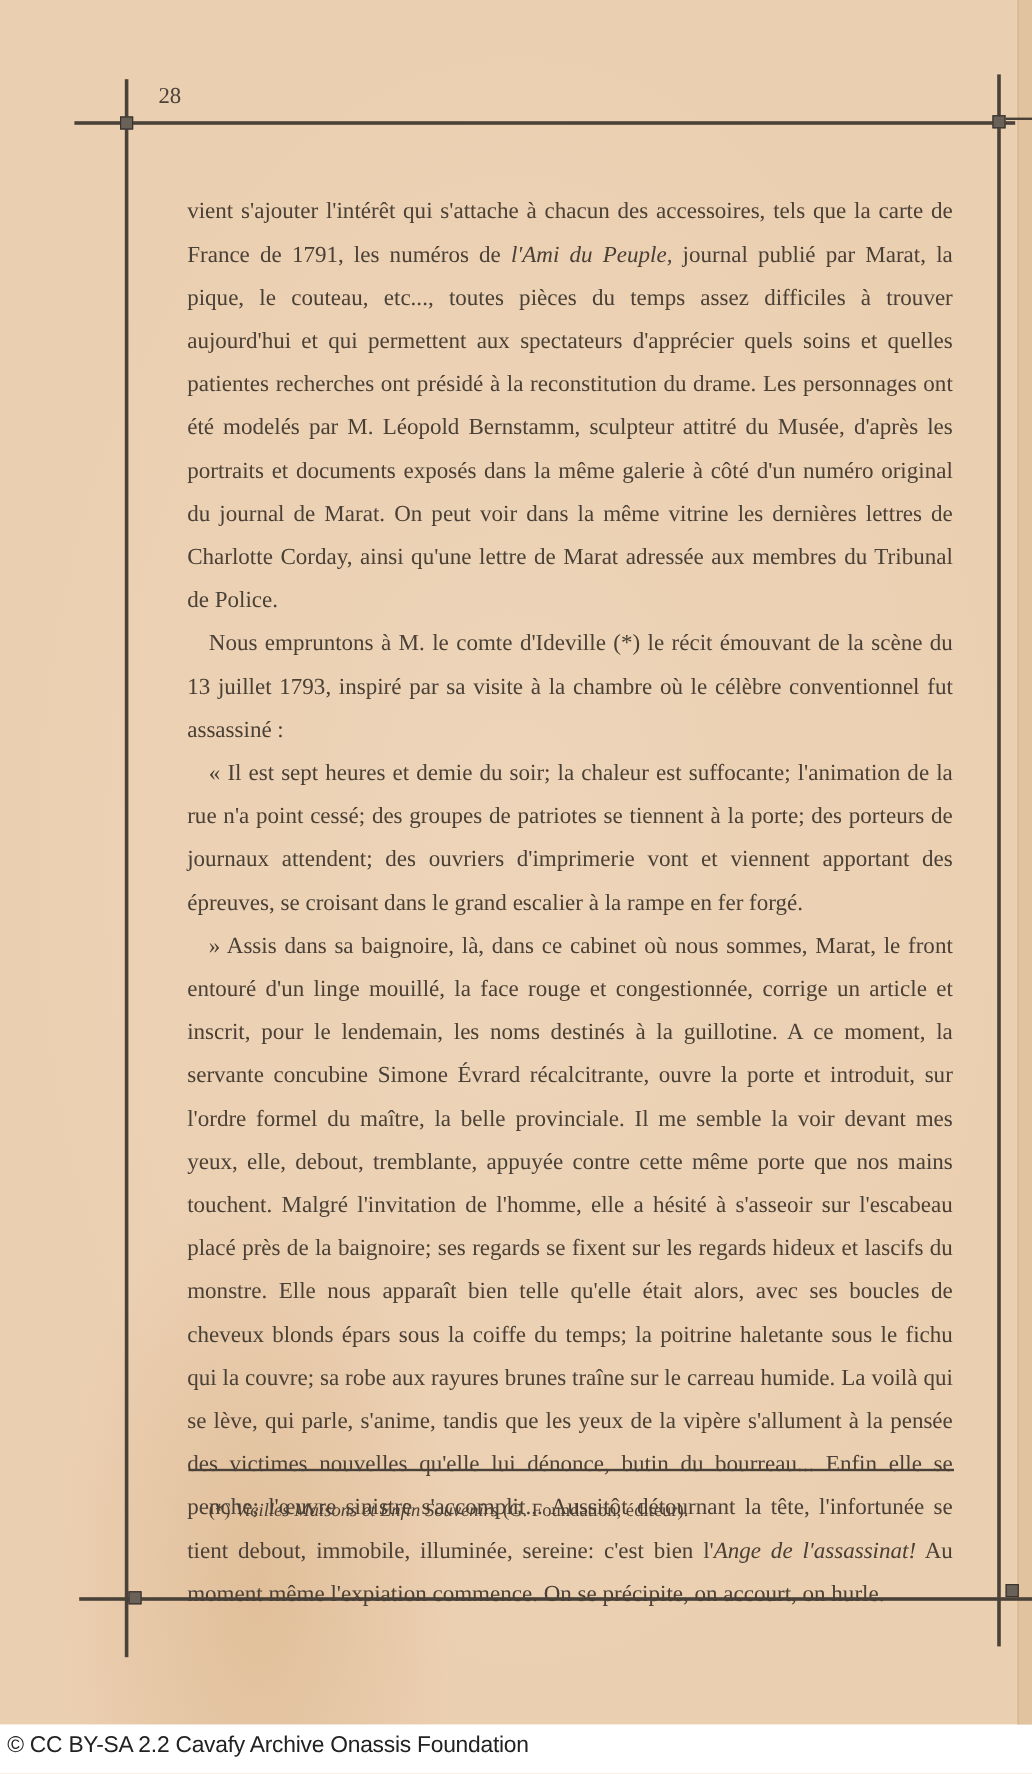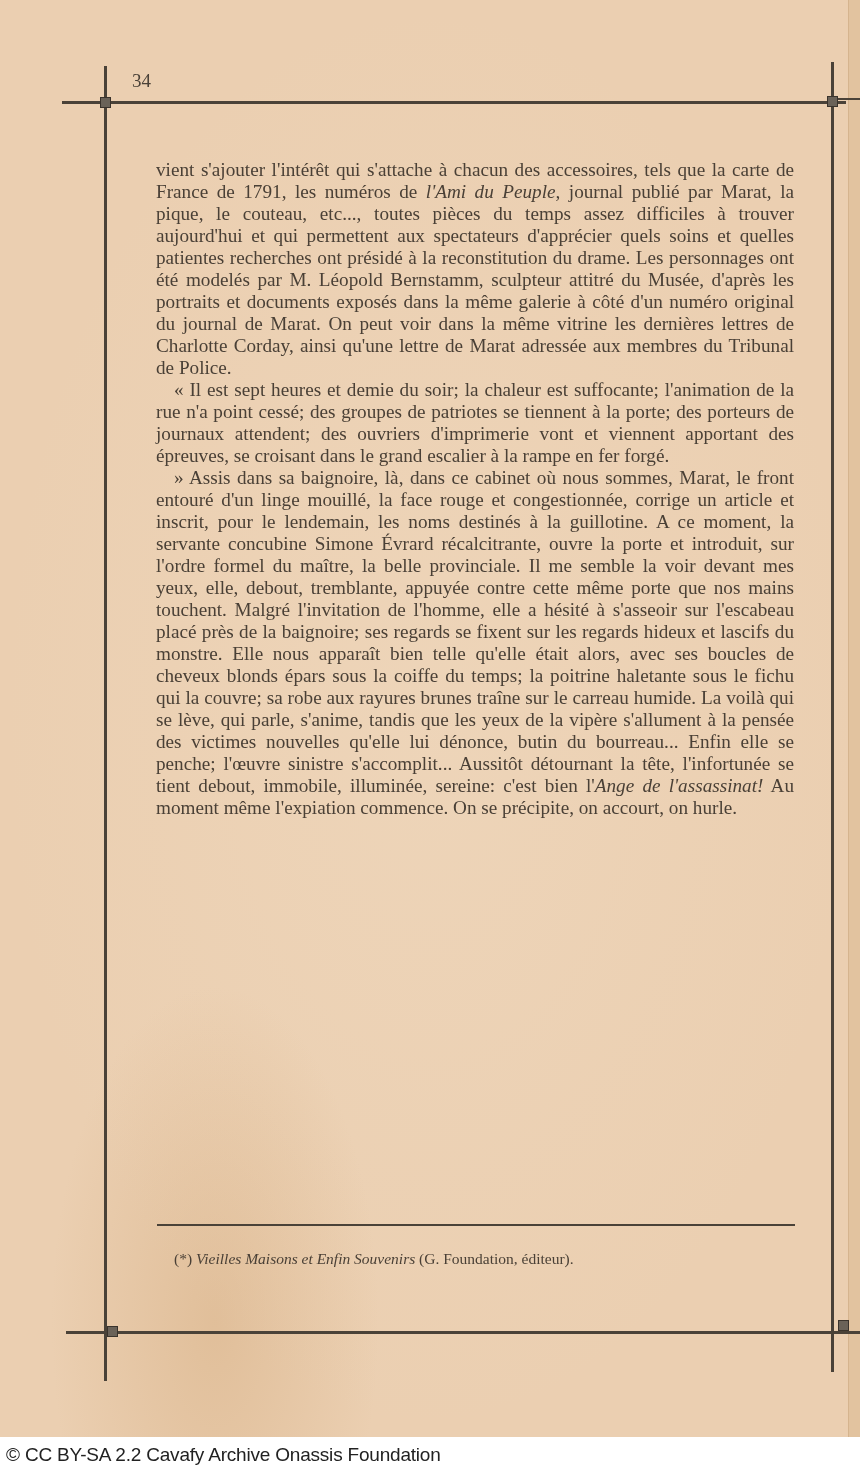--- a/index.html
+++ b/index.html
@@ -22,21 +22,21 @@
     .corner {
       position: absolute; width: 11px; height: 11px; background: #6a6258;
       border: 1px solid #3a332c; box-sizing: border-box;
     }
     .page-number {
       position: absolute; left: 132px; top: 70px;
       font-family: "Liberation Serif", serif; font-size: 19px; color: #4b4238;
     }
     .text-block {
       position: absolute; left: 156px; top: 159px; width: 638px;
-      font-family: "Liberation Serif", serif; font-size: 19.2px; line-height: 22px;
+      font-family: "Liberation Serif", serif; font-size: 19.2px; line-height: 36px;
       color: #4a4036; text-align: justify;
     }
     .text-block p { margin: 0; }
     .text-block p.indent { text-indent: 18px; }
     .text-block i { font-style: italic; }
     .footnote-rule {
       position: absolute; left: 157px; top: 1224px; width: 638px; height: 2px; background: #4a4238;
     }
     .footnote {
       position: absolute; left: 174px; top: 1250px; width: 620px;
@@ -59,25 +59,28 @@
   <div class="rule-h" style="left:838px; top:98px; width:22px; height:2px;"></div>
   <div class="rule-v" style="left:104px; top:66px; height:1315px;"></div>
   <div class="rule-v" style="left:831px; top:62px; height:1310px;"></div>
   <div class="rule-h" style="left:66px; top:1331px; width:794px;"></div>
 
   <div class="corner" style="left:100px; top:97px;"></div>
   <div class="corner" style="left:827px; top:96px;"></div>
   <div class="corner" style="left:107px; top:1326px;"></div>
   <div class="corner" style="left:838px; top:1320px;"></div>
 
-  <div class="page-number">34</div>
+  <div class="page-number">28</div>
 
   <div class="text-block">
     <p>
       <span>vient s'ajouter l'intérêt qui s'attache à chacun des accessoires, tels que la carte de France de 1791, les numéros de </span><i>l'Ami du Peuple,</i><span> journal publié par Marat, la pique, le couteau, etc..., toutes pièces du temps assez difficiles à trouver aujourd'hui et qui permettent aux spectateurs d'apprécier quels soins et quelles patientes recherches ont présidé à la reconstitution du drame. Les personnages ont été modelés par M. Léopold Bernstamm, sculpteur attitré du Musée, d'après les portraits et documents exposés dans la même galerie à côté d'un numéro original du journal de Marat. On peut voir dans la même vitrine les dernières lettres de Charlotte Corday, ainsi qu'une lettre de Marat adressée aux membres du Tribunal de Police.</span>
+    </p>
+    <p class="indent">
+      <span>Nous empruntons à M. le comte d'Ideville (*) le récit émouvant de la scène du 13 juillet 1793, inspiré par sa visite à la chambre où le célèbre conventionnel fut assassiné :</span>
     </p>
     <p class="indent">
       <span>« Il est sept heures et demie du soir; la chaleur est suffocante; l'animation de la rue n'a point cessé; des groupes de patriotes se tiennent à la porte; des porteurs de journaux attendent; des ouvriers d'imprimerie vont et viennent apportant des épreuves, se croisant dans le grand escalier à la rampe en fer forgé.</span>
     </p>
     <p class="indent">
       <span>» Assis dans sa baignoire, là, dans ce cabinet où nous sommes, Marat, le front entouré d'un linge mouillé, la face rouge et congestionnée, corrige un article et inscrit, pour le lendemain, les noms destinés à la guillotine. A ce moment, la servante concubine Simone Évrard récalcitrante, ouvre la porte et introduit, sur l'ordre formel du maître, la belle provinciale. Il me semble la voir devant mes yeux, elle, debout, tremblante, appuyée contre cette même porte que nos mains touchent. Malgré l'invitation de l'homme, elle a hésité à s'asseoir sur l'escabeau placé près de la baignoire; ses regards se fixent sur les regards hideux et lascifs du monstre. Elle nous apparaît bien telle qu'elle était alors, avec ses boucles de cheveux blonds épars sous la coiffe du temps; la poitrine haletante sous le fichu qui la couvre; sa robe aux rayures brunes traîne sur le carreau humide. La voilà qui se lève, qui parle, s'anime, tandis que les yeux de la vipère s'allument à la pensée des victimes nouvelles qu'elle lui dénonce, butin du bourreau... Enfin elle se penche; l'œuvre sinistre s'accomplit... Aussitôt détournant la tête, l'infortunée se tient debout, immobile, illuminée, sereine: c'est bien l'</span><i>Ange de l'assassinat!</i><span> Au moment même l'expiation commence. On se précipite, on accourt, on hurle.</span>
     </p>
   </div>
 
   <div class="footnote-rule"></div>

